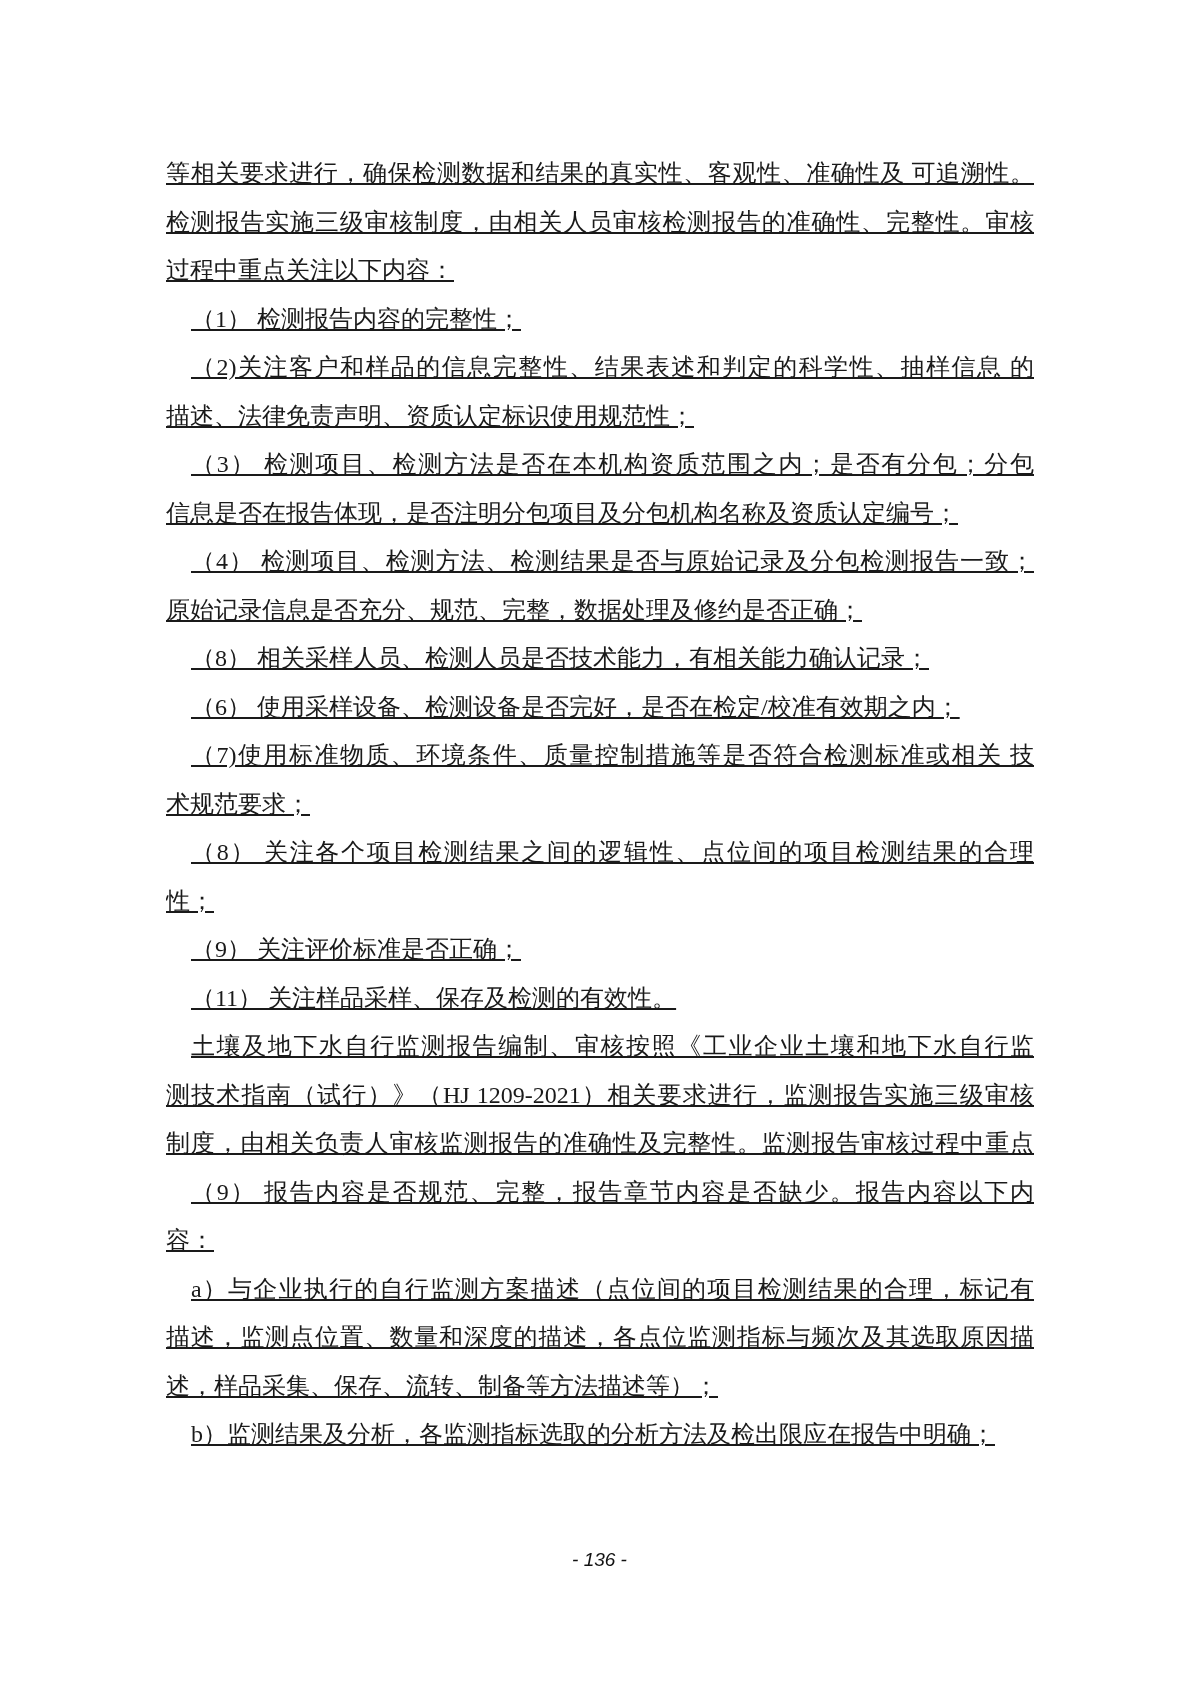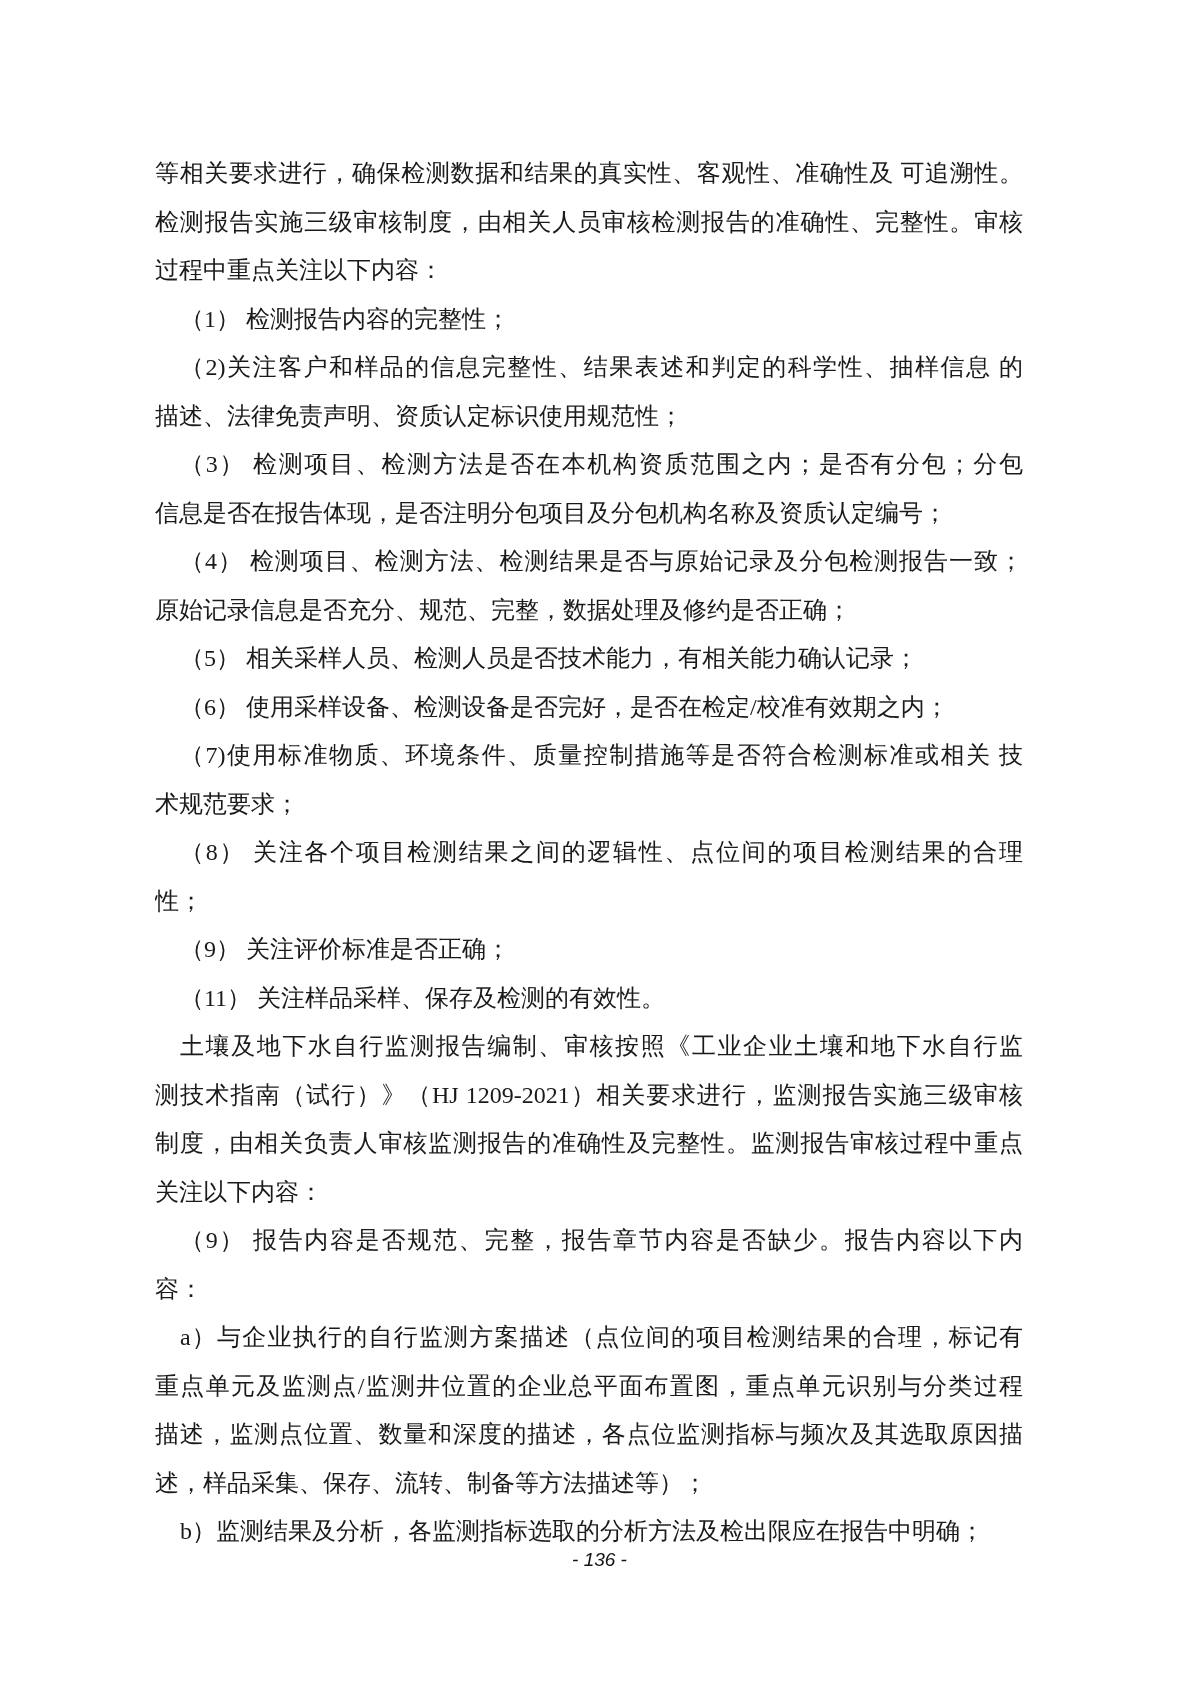--- a/index.html
+++ b/index.html
@@ -11,23 +11,24 @@
     position: relative;
     width: 1199px;
     height: 1696px;
     background: #ffffff;
     overflow: hidden;
     font-family: "Liberation Serif", "DejaVu Serif", serif;
     color: #1a1a1a;
   }
   .doc-body {
     position: absolute;
-    left: 155px;
+    left: 166px;
     top: 149px;
     width: 868px;
+    text-decoration: underline;
   }
   .line {
     font-size: 24px;
     line-height: 48.5px;
     height: 48.5px;
     text-align: justify;
     overflow: hidden;
     white-space: normal;
   }
   .line.full {
@@ -56,34 +57,32 @@
       <div class="line full">等相关要求进行，确保检测数据和结果的真实性、客观性、准确性及 可追溯性。</div>
       <div class="line full">检测报告实施三级审核制度，由相关人员审核检测报告的准确性、完整性。审核</div>
       <div class="line">过程中重点关注以下内容：</div>
       <div class="line indent">（1） 检测报告内容的完整性；</div>
       <div class="line indent full">（2)关注客户和样品的信息完整性、结果表述和判定的科学性、抽样信息 的</div>
       <div class="line">描述、法律免责声明、资质认定标识使用规范性；</div>
       <div class="line indent full">（3） 检测项目、检测方法是否在本机构资质范围之内；是否有分包；分包</div>
       <div class="line">信息是否在报告体现，是否注明分包项目及分包机构名称及资质认定编号；</div>
       <div class="line indent full">（4） 检测项目、检测方法、检测结果是否与原始记录及分包检测报告一致；</div>
       <div class="line">原始记录信息是否充分、规范、完整，数据处理及修约是否正确；</div>
-      <div class="line indent">（5） 相关采样人员、检测人员是否技术能力，有相关能力确认记录；</div>
+      <div class="line indent">（8） 相关采样人员、检测人员是否技术能力，有相关能力确认记录；</div>
       <div class="line indent">（6） 使用采样设备、检测设备是否完好，是否在检定/校准有效期之内；</div>
       <div class="line indent full">（7)使用标准物质、环境条件、质量控制措施等是否符合检测标准或相关 技</div>
       <div class="line">术规范要求；</div>
       <div class="line indent full">（8） 关注各个项目检测结果之间的逻辑性、点位间的项目检测结果的合理</div>
       <div class="line">性；</div>
       <div class="line indent">（9） 关注评价标准是否正确；</div>
       <div class="line indent">（11） 关注样品采样、保存及检测的有效性。</div>
       <div class="line indent full">土壤及地下水自行监测报告编制、审核按照《工业企业土壤和地下水自行监</div>
       <div class="line full">测技术指南（试行）》（HJ 1209-2021）相关要求进行，监测报告实施三级审核</div>
       <div class="line full">制度，由相关负责人审核监测报告的准确性及完整性。监测报告审核过程中重点</div>
-      <div class="line">关注以下内容：</div>
       <div class="line indent full">（9） 报告内容是否规范、完整，报告章节内容是否缺少。报告内容以下内</div>
       <div class="line">容：</div>
       <div class="line indent full">a）与企业执行的自行监测方案描述（点位间的项目检测结果的合理，标记有</div>
-      <div class="line full">重点单元及监测点/监测井位置的企业总平面布置图，重点单元识别与分类过程</div>
       <div class="line full">描述，监测点位置、数量和深度的描述，各点位监测指标与频次及其选取原因描</div>
       <div class="line">述，样品采集、保存、流转、制备等方法描述等）；</div>
       <div class="line indent">b）监测结果及分析，各监测指标选取的分析方法及检出限应在报告中明确；</div>
     </div>
   <div class="page-footer">- 136 -</div>
 </div>
 
 </body></html>

